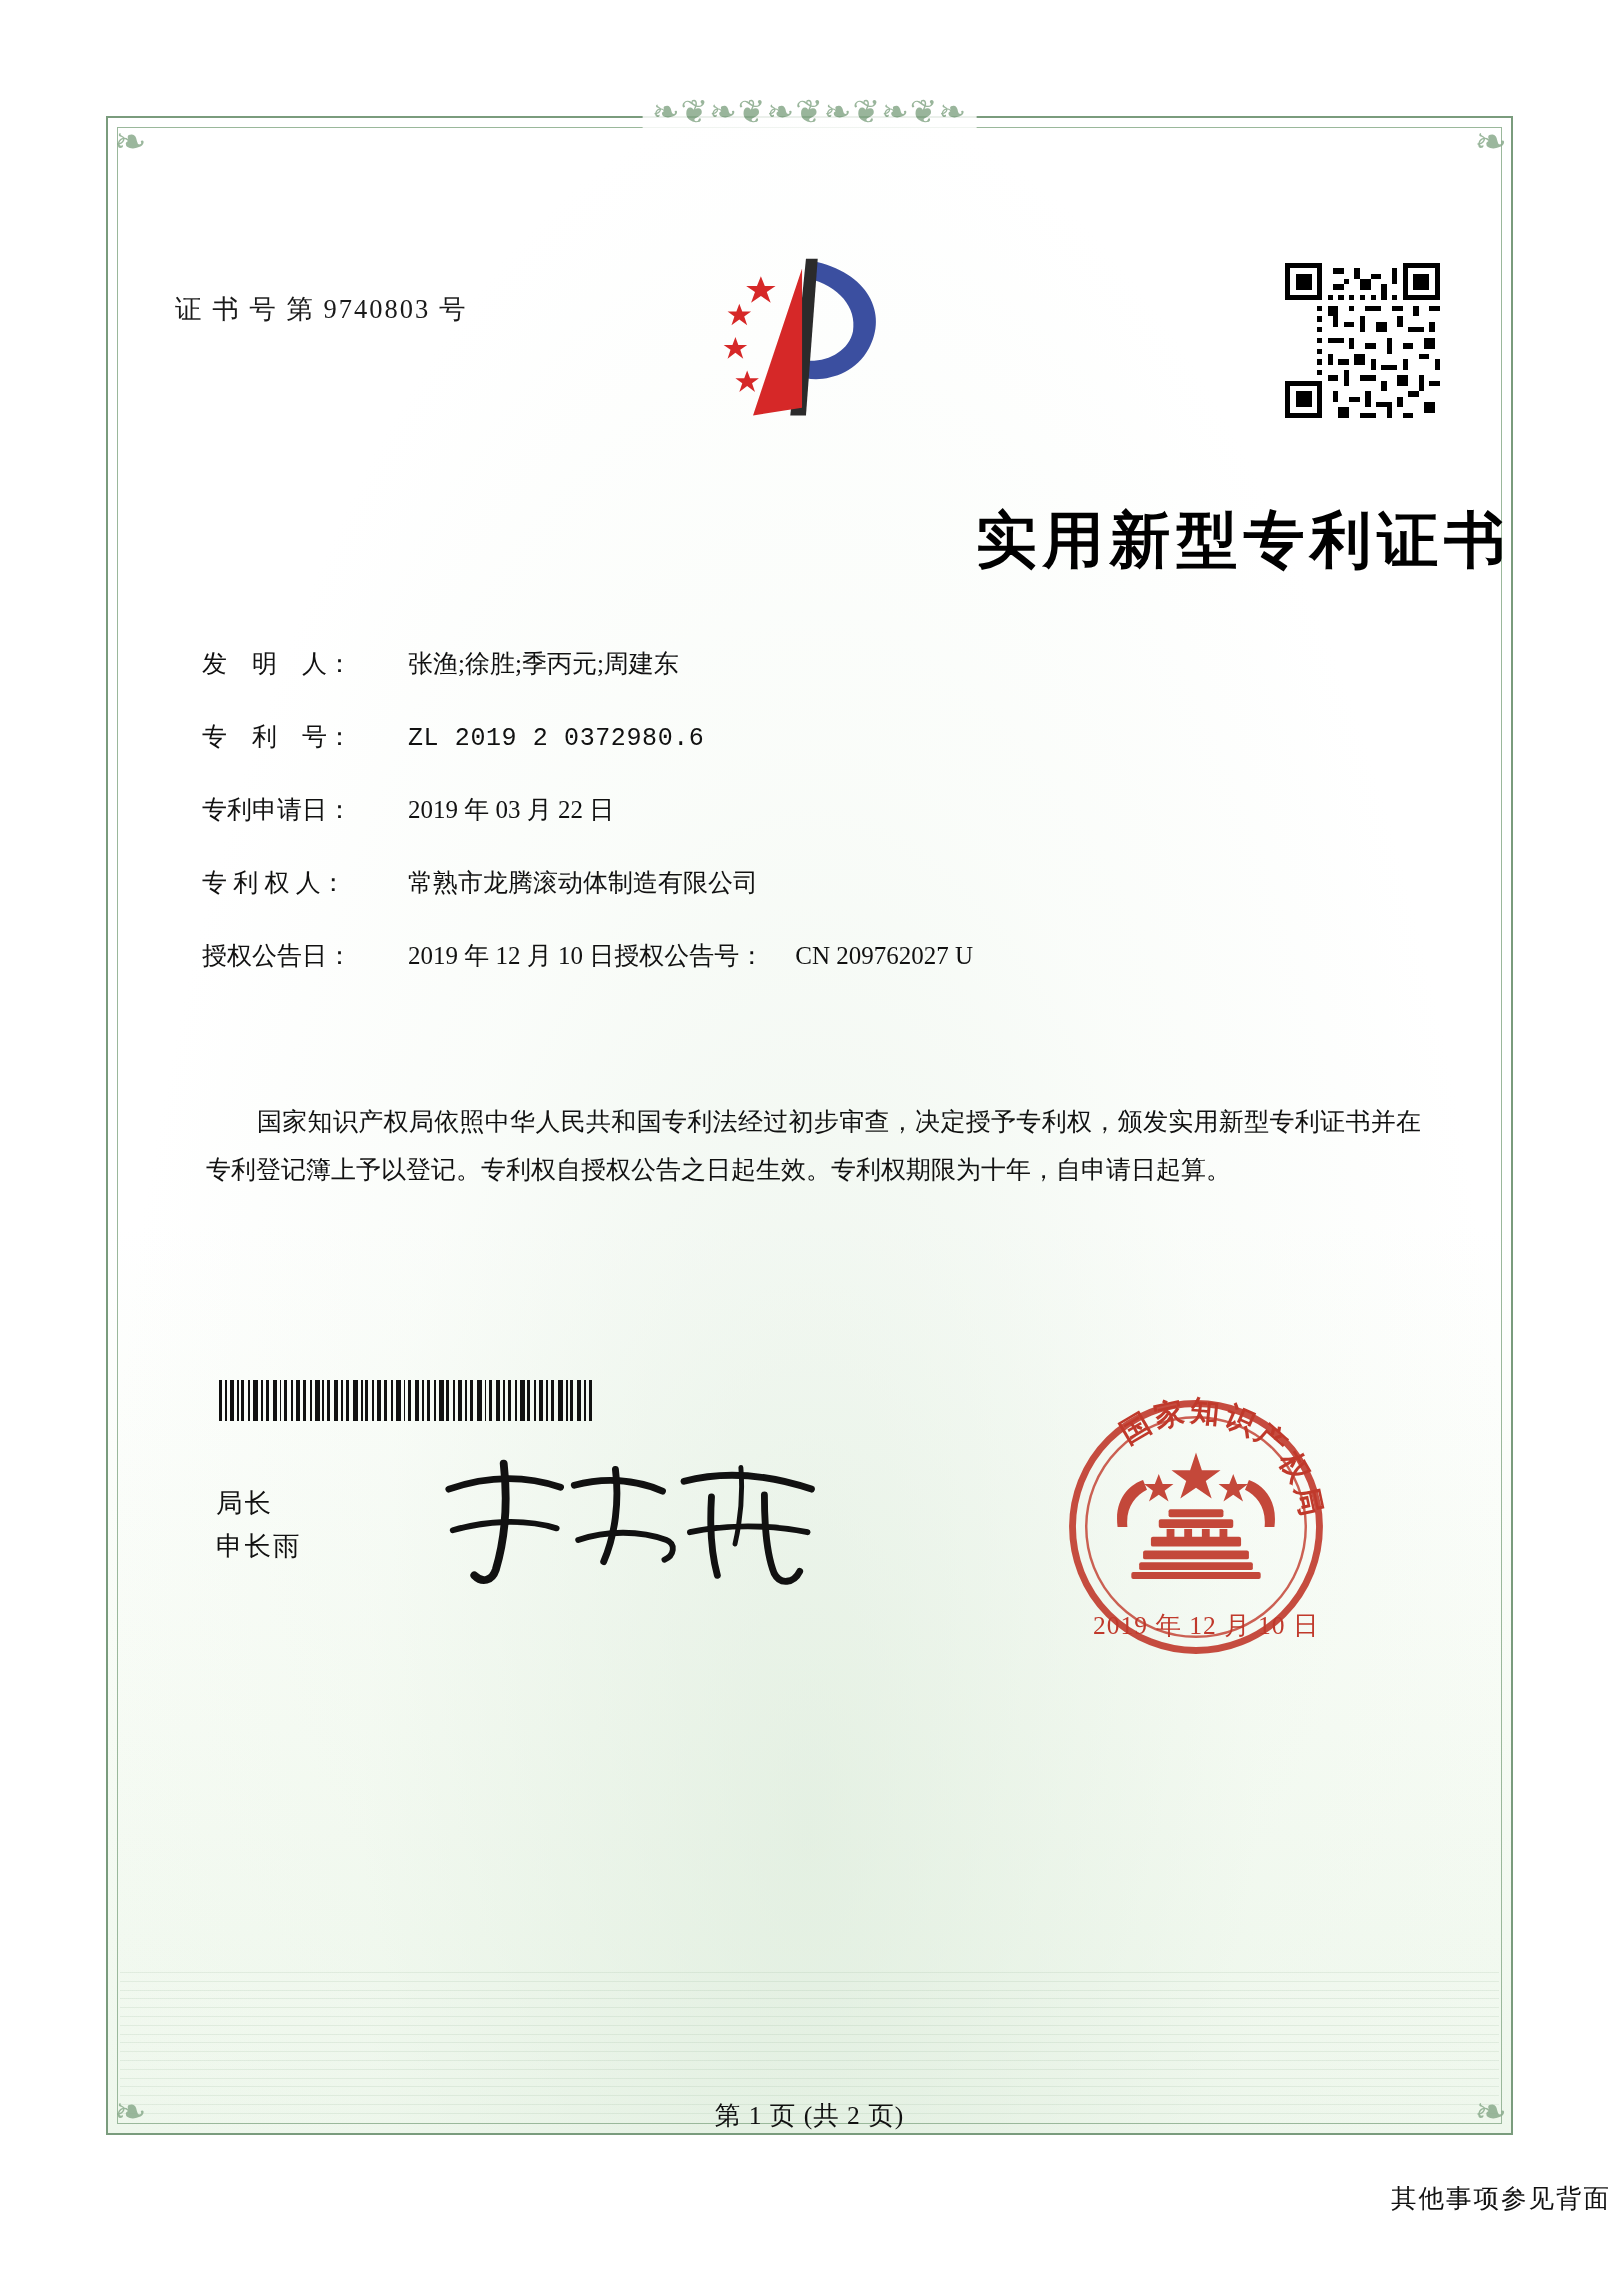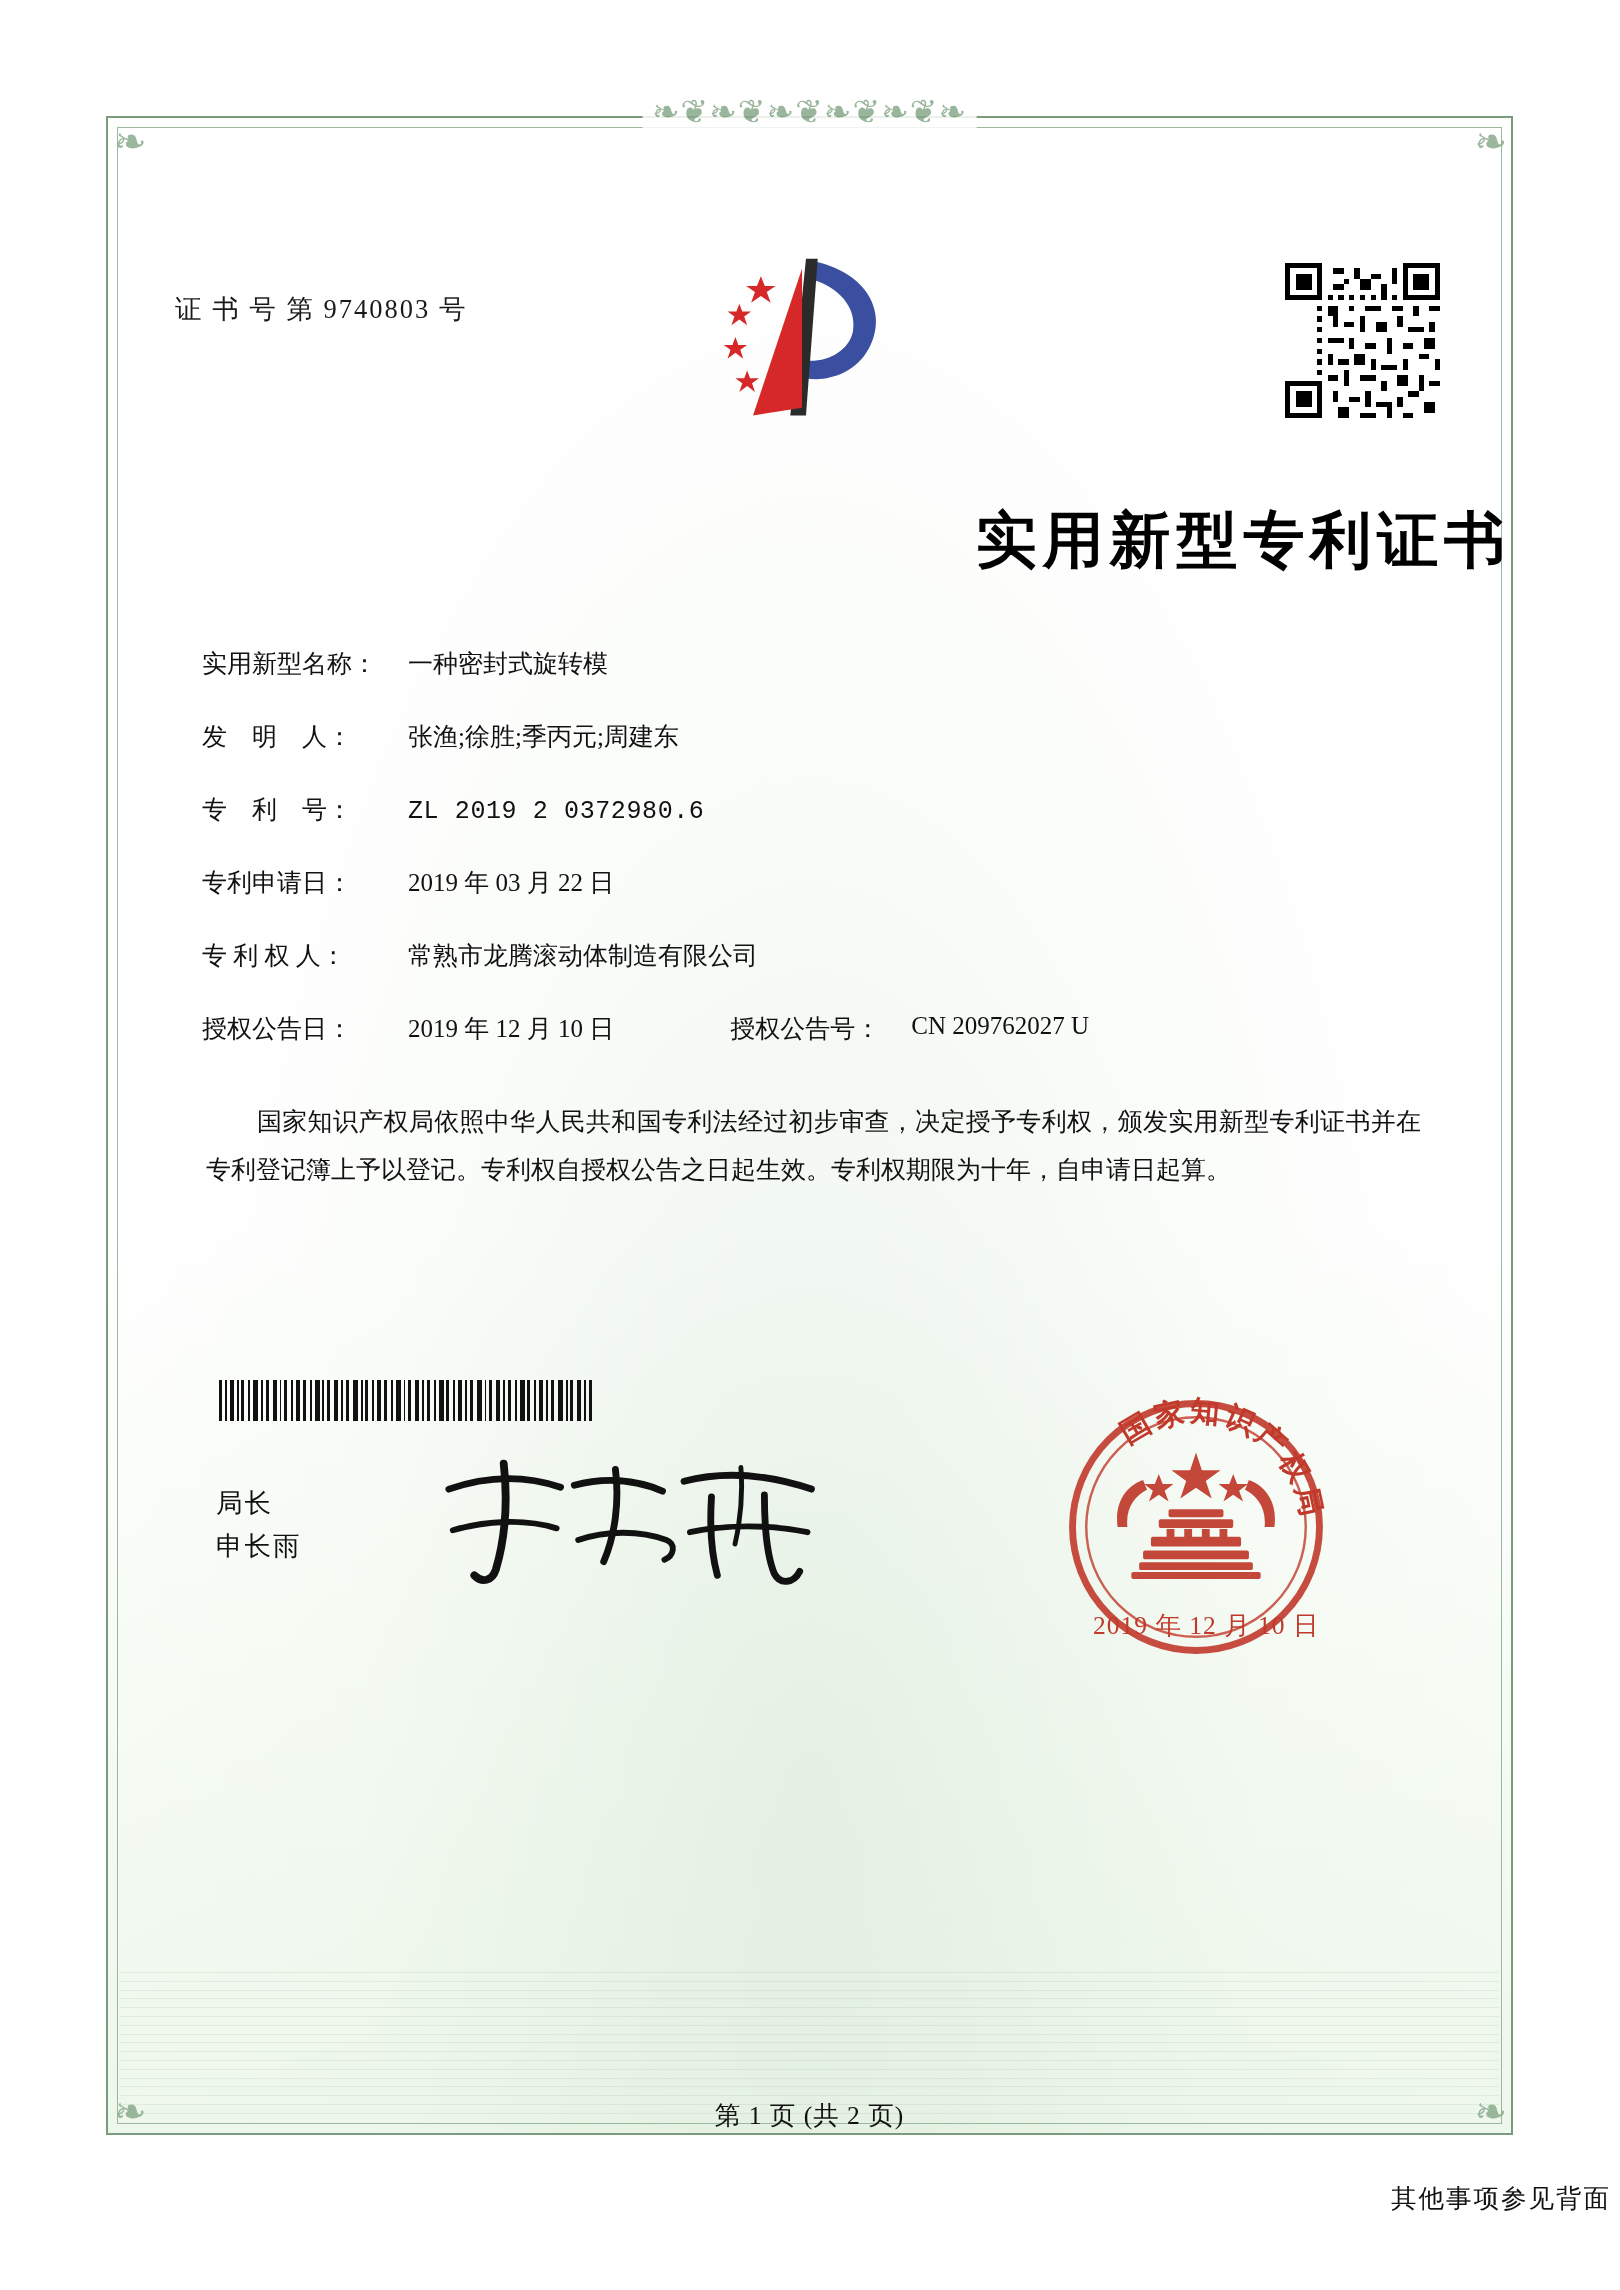--- a/index.html
+++ b/index.html
@@ -143,23 +143,22 @@
   .field-value {
     font-size: 25px;
   }
   .field-value.mono {
     font-family: "Liberation Mono", monospace;
     font-size: 25px;
     letter-spacing: 0.6px;
   }
   .field-row.pair { margin-bottom: 33px; }
   .field-inline-2 {
-    margin-left: 116px;
     display: flex;
-    align-items: flex-start;
+    align-items: center;
   }
   .field-inline-2 .field-label {
     width: 181px;
     flex: 0 0 181px;
   }
 
   
   .paragraphs {
     position: absolute;
     left: 98px;
@@ -368,24 +367,20 @@
           <rect x="19" y="27" width="1" height="2"></rect>
             <rect x="22" y="28" width="2" height="1"></rect>
         </g>
       </svg>
     </div>
 
     <div class="cert-title">实用新型专利证书</div>
 
     <div class="fields">
 
-      <div class="field-row">
-        <span class="field-label">实用新型名称：</span>
-        <span class="field-value">一种密封式旋转模</span>
-      </div>
 
       <div class="field-row">
         <span class="field-label">发　明　人：</span>
         <span class="field-value">张渔;徐胜;季丙元;周建东</span>
       </div>
 
       <div class="field-row">
         <span class="field-label">专　利　号：</span>
         <span class="field-value mono">ZL 2019 2 0372980.6</span>
       </div>

